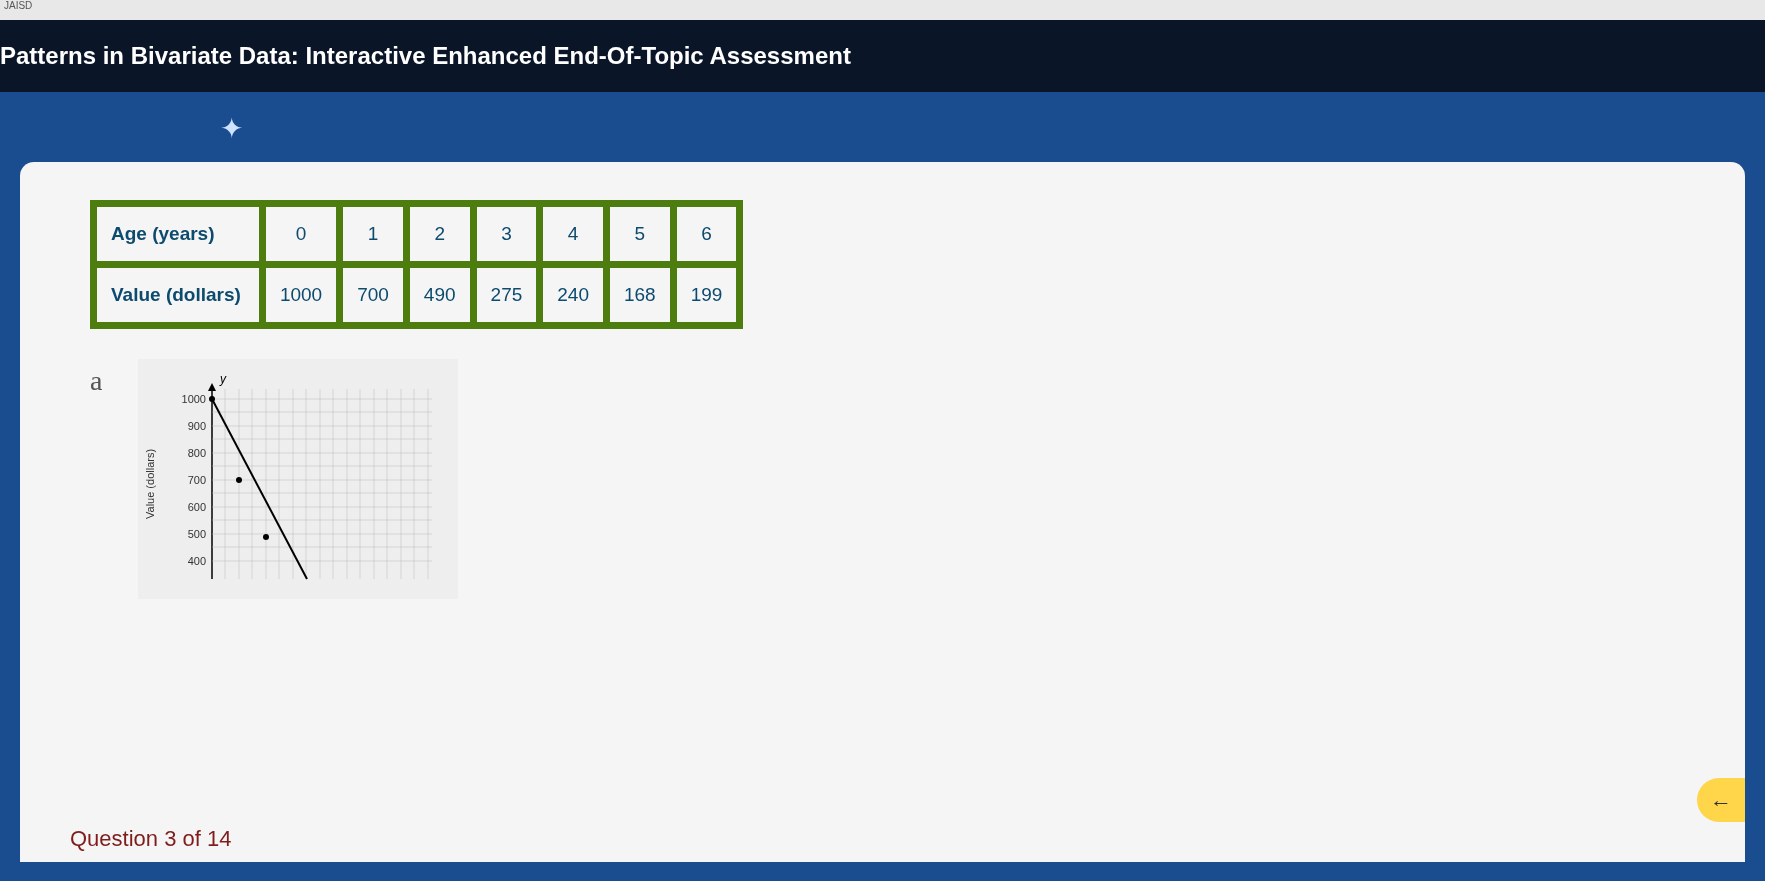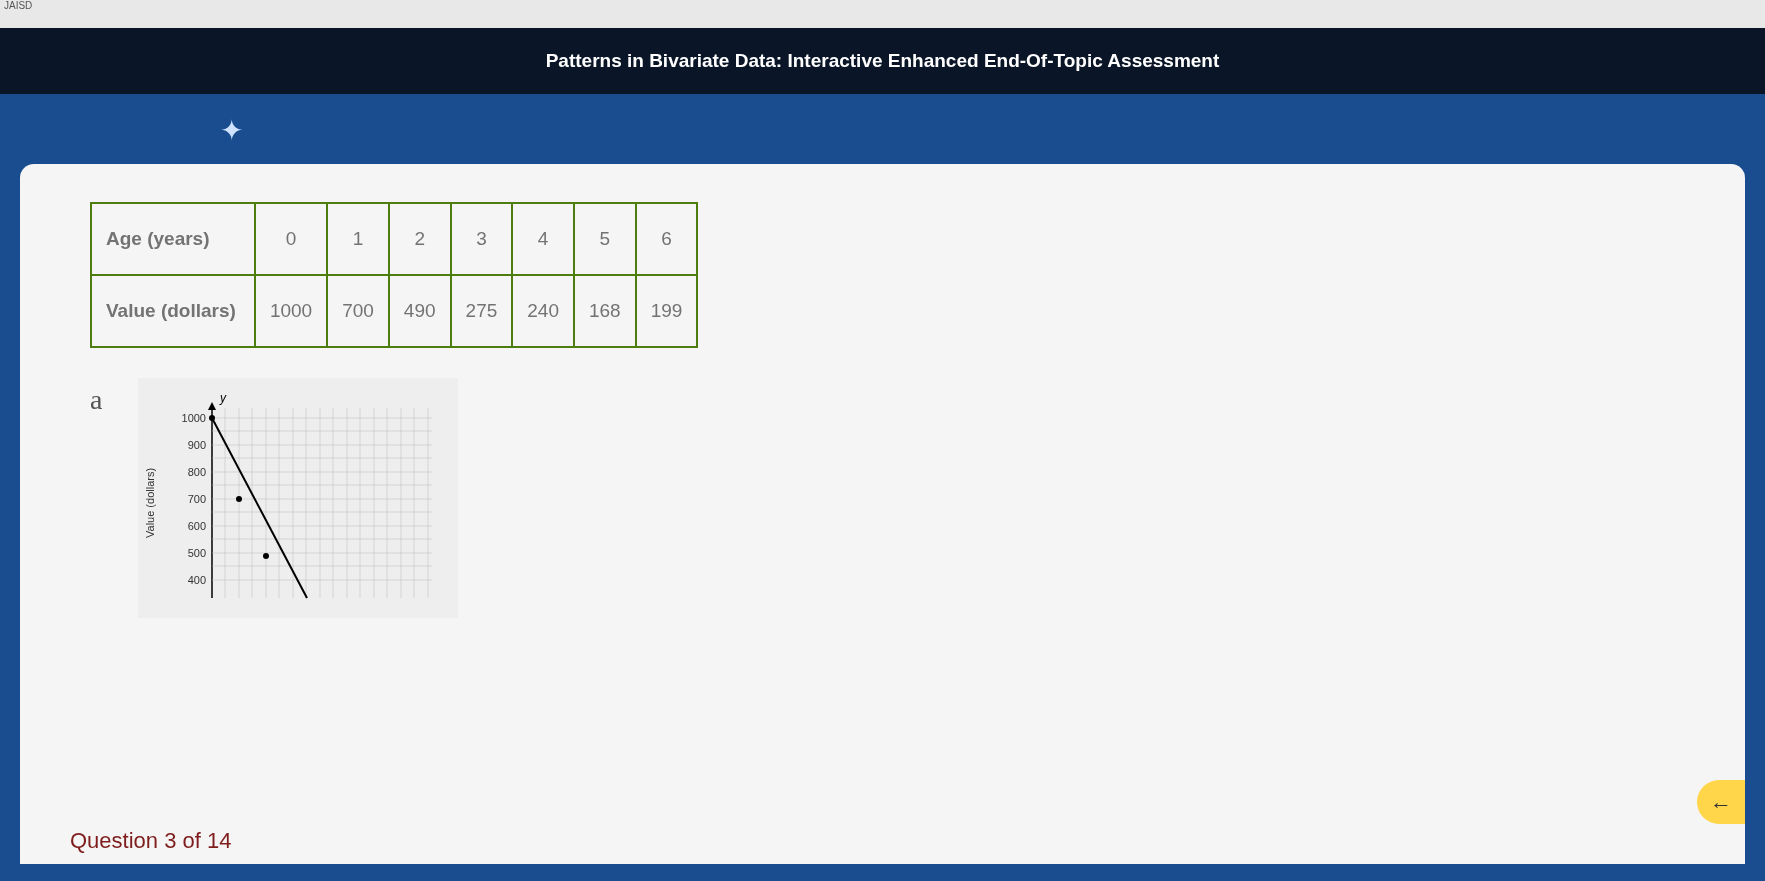--- a/index.html
+++ b/index.html
@@ -5,32 +5,32 @@
 * { margin: 0; padding: 0; box-sizing: border-box; }
 body {
   font-family: Arial, Helvetica, sans-serif;
   background: #1a4d8f;
   width: 1765px;
   height: 881px;
   overflow: hidden;
 }
 .top-strip {
   background: #e8e8e8;
-  height: 28px;
+  height: 20px;
   font-size: 10px;
   color: #555;
   padding-left: 4px;
 }
 .title-bar {
   background: #0a1628;
   color: #fff;
   font-weight: bold;
-  font-size: 19px;
+  font-size: 24px;
   padding: 22px 0;
-  text-align: center;
+  text-align: left;
 }
 .blue-space {
   height: 70px;
   position: relative;
 }
 .sparkle {
   position: absolute;
   left: 220px;
   top: 20px;
   color: #cfe3ff;
@@ -60,25 +60,25 @@
 }
 table.data-table th.caption-row {
   font-weight: bold;
   font-size: 19px;
   padding: 14px 18px;
   text-align: center;
   border: 1px solid #bbb;
   color: #222;
 }
 table.data-table td {
-  border: 2px solid #4d7c0f;
-  padding: 24px 14px;
+  border: 7px solid #4d7c0f;
+  padding: 16px 14px;
   font-size: 19px;
   text-align: center;
-  color: #737373;
+  color: #0c4a6e;
 }
 table.data-table td.row-label {
   font-weight: bold;
   text-align: left;
   padding-right: 18px;
 }
 .option-row {
   display: flex;
   align-items: flex-start;
   gap: 20px;

